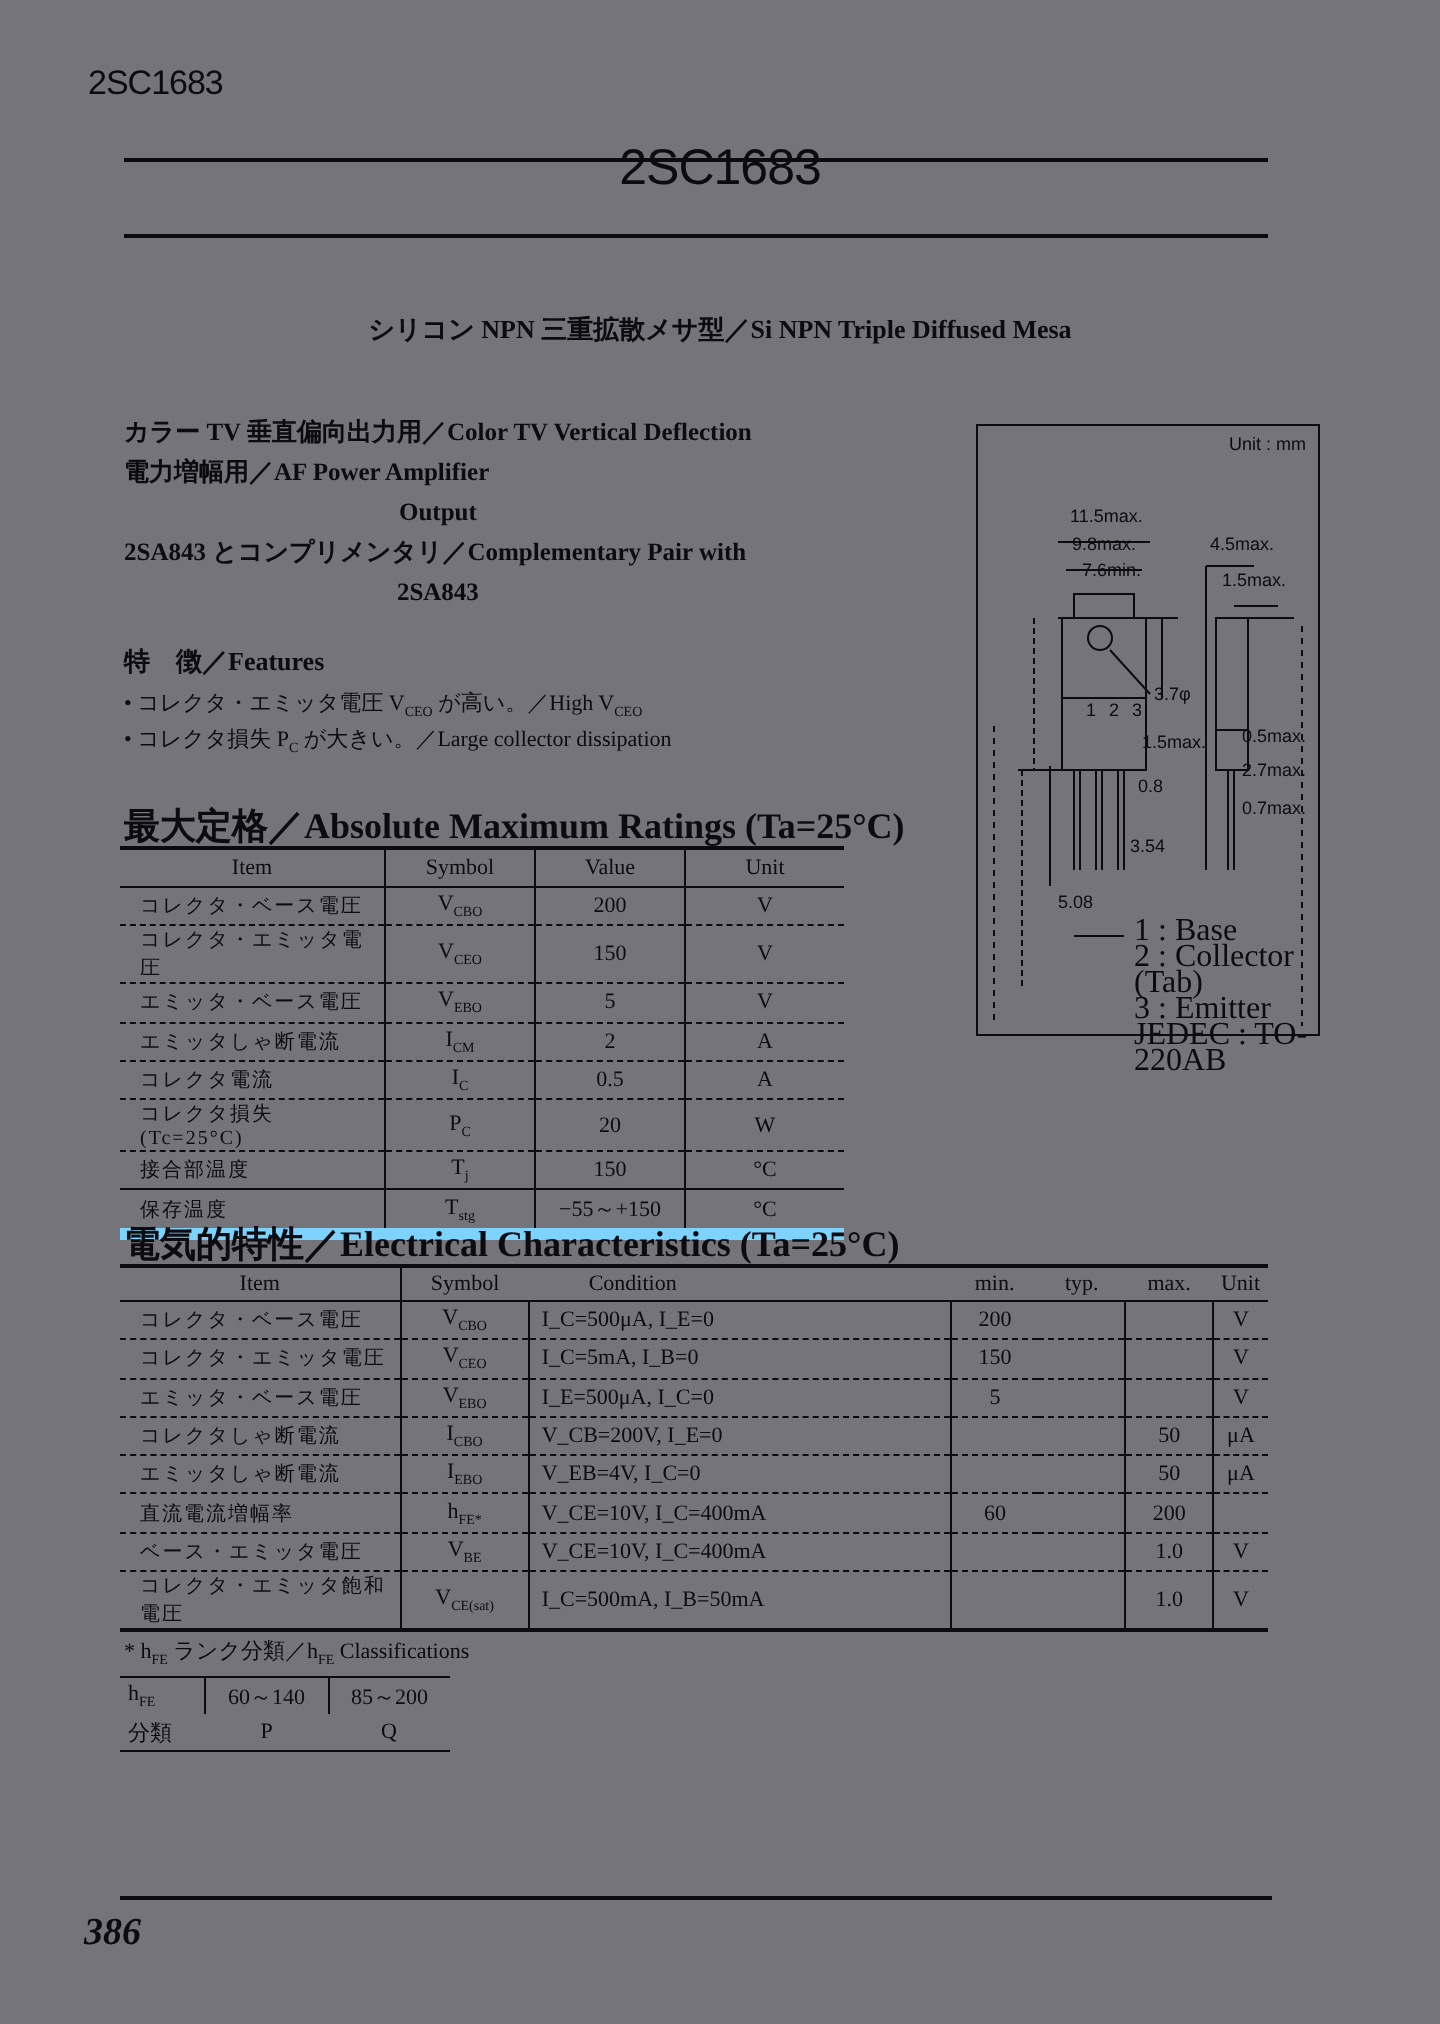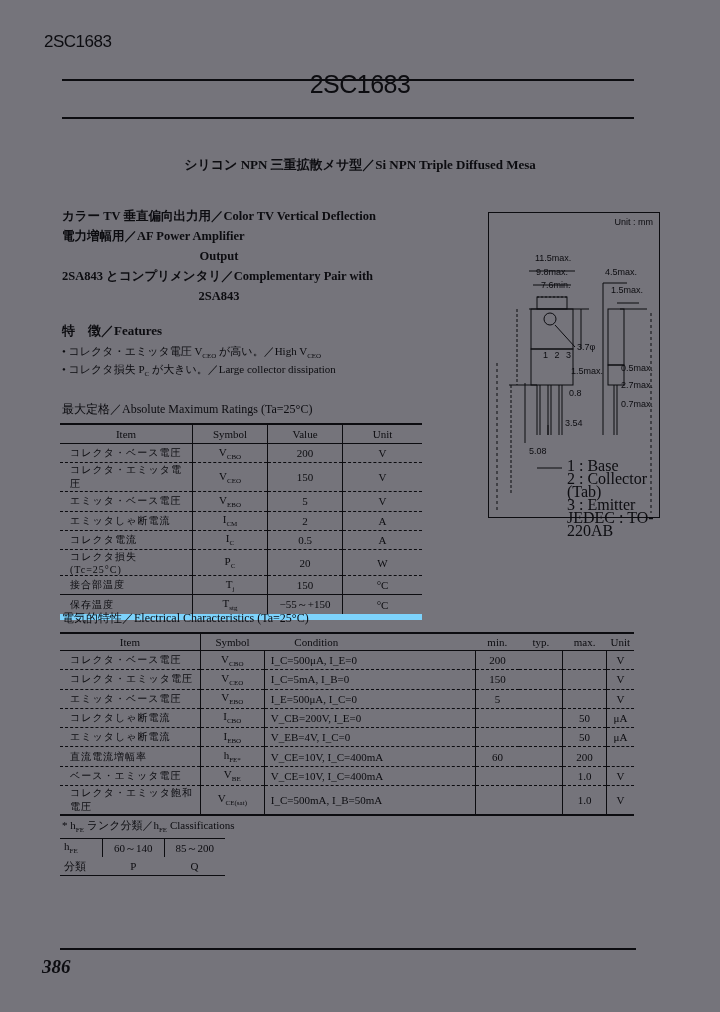--- a/index.html
+++ b/index.html
@@ -10,21 +10,21 @@
   }
   .abs { position:absolute; }
   .hdr-part { left:44px; top:32px; font-family:"Liberation Sans", sans-serif; font-size:17px; letter-spacing:-0.5px; }
   .rule { background:#0c0c10; height:2px; }
   .title { left:0; width:720px; top:70px; text-align:center; font-family:"Liberation Sans", sans-serif; font-size:25px; letter-spacing:-0.5px; }
   .subtitle { left:0; width:720px; top:156px; text-align:center; font-size:13px; font-weight:bold; }
   .apps { left:62px; top:206px; font-size:12.5px; font-weight:bold; line-height:20px; }
   .apps .center { text-align:center; }
   .feat-h { left:62px; top:322px; font-size:13px; font-weight:bold; }
   .feat { left:62px; font-size:11px; }
-  .sec-h { font-size:12px; }
+  .sec-h { font-size:18px;font-weight:bold; }
   table { border-collapse:collapse; font-size:11px; position:absolute; }
   td, th { font-weight:normal; text-align:center; padding:0 4px; height:18.3px; }
   .amr { left:60px; top:423px; width:362px; }
   .amr th { border-top:2px solid #0c0c10; border-bottom:1px solid #0c0c10; height:18px; }
   .amr td { border-bottom:1px dashed #0c0c10; }
   .amr tr:last-child td { border-bottom:6px solid #7dd3fc; border-top:1px solid #0c0c10; }
   .amr .vl { border-left:1px solid #0c0c10; }
   .amr td.item, .elc td.item { text-align:left; padding-left:10px; font-size:10px; letter-spacing:1px; }
   .elc { left:60px; top:632px; width:574px; }
   .elc th { border-top:2px solid #0c0c10; border-bottom:1px solid #0c0c10; height:16px; }

